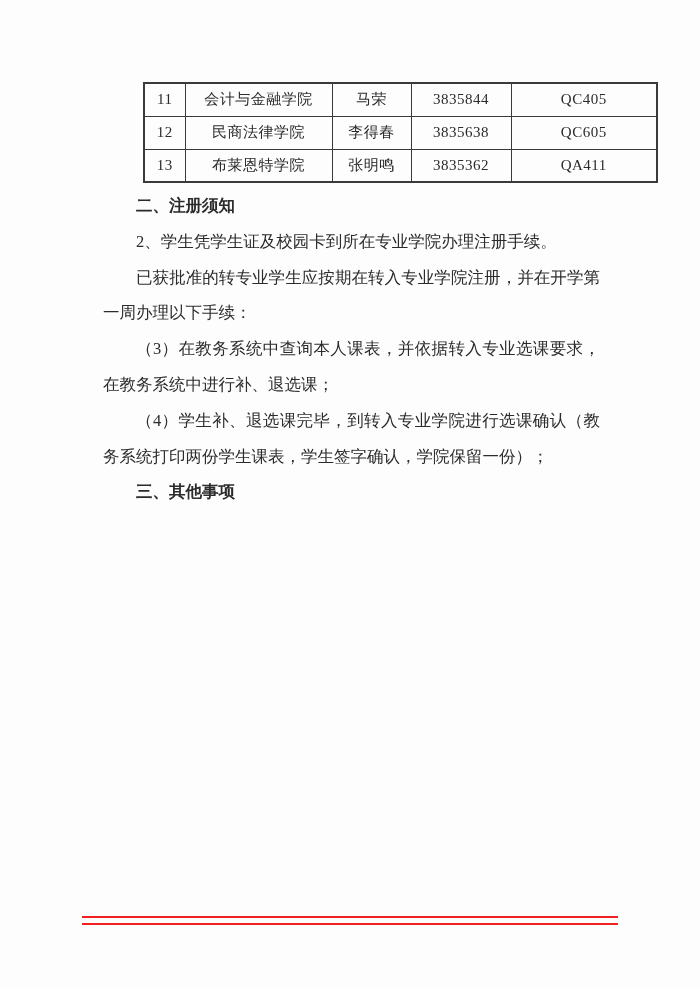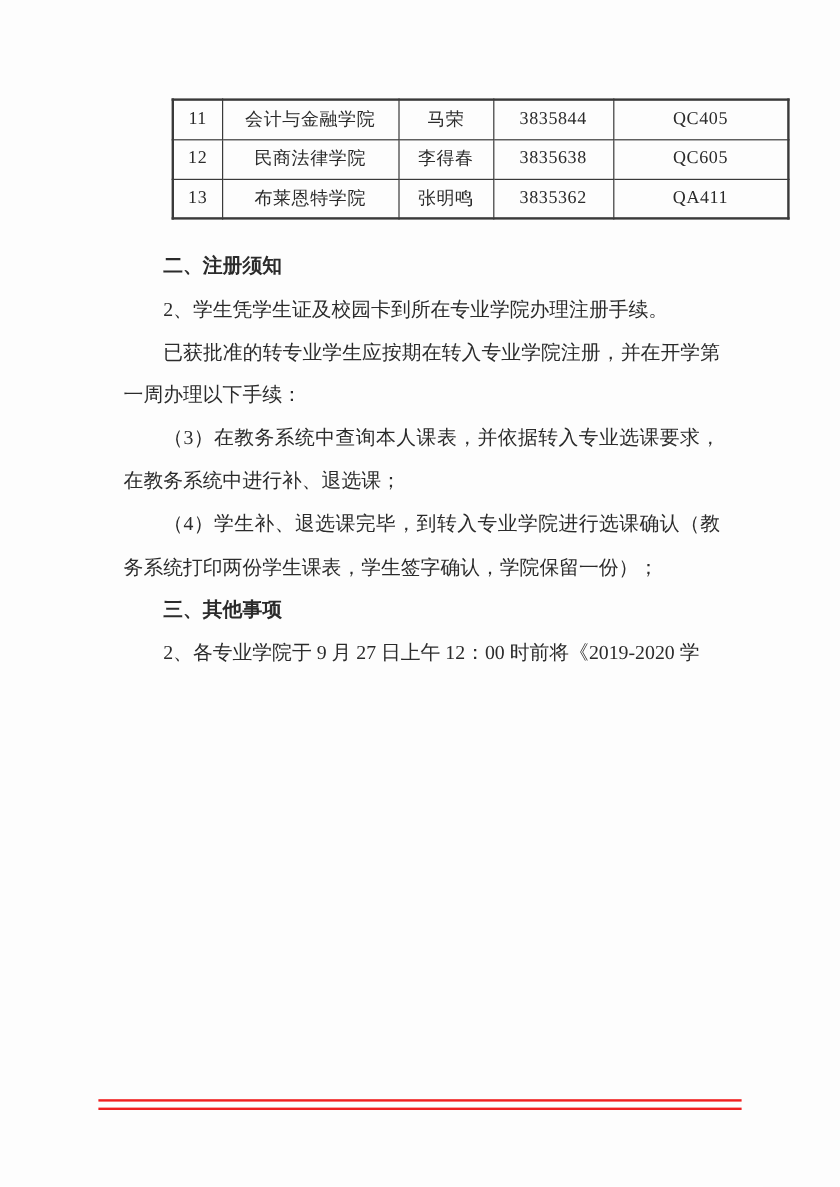--- a/index.html
+++ b/index.html
@@ -34,21 +34,21 @@
     color: #2b2b2b;
     letter-spacing: 0.5px;
     overflow: hidden;
     white-space: nowrap;
   }
 
   
   .content {
     position: absolute;
     left: 103px;
-    top: 204px;
+    top: 188px;
     width: 497px;
     font-size: 16.5px;
     line-height: 35.8px;
     color: #2b2b2b;
     text-align: justify;
   }
   .content p {
     text-indent: 2em;
     margin: 0;
   }
@@ -106,18 +106,17 @@
     </tbody>
   </table>
 
   <div class="content">
     <p class="heading">二、注册须知</p>
     <p class="para">2、学生凭学生证及校园卡到所在专业学院办理注册手续。</p>
     <p class="para">已获批准的转专业学生应按期在转入专业学院注册，并在开学第一周办理以下手续：</p>
     <p class="para">（3）在教务系统中查询本人课表，并依据转入专业选课要求，在教务系统中进行补、退选课；</p>
     <p class="para">（4）学生补、退选课完毕，到转入专业学院进行选课确认（教务系统打印两份学生课表，学生签字确认，学院保留一份）；</p>
     <p class="heading">三、其他事项</p>
-    <p class="para">2、各专业学院于 9 月 27 日上午 12：00 时前将《2019-2020 学</p>
   </div>
 
   <div class="footer-rule"></div>
 
 </div>
 
 </body></html>

